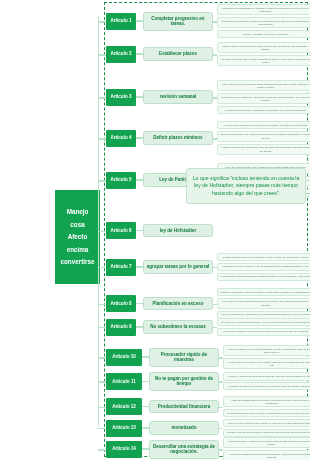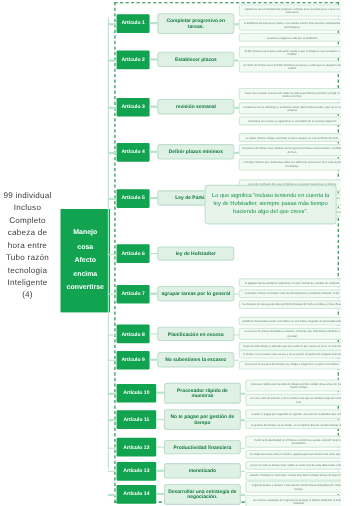--- a/index.html
+++ b/index.html
@@ -166,21 +166,20 @@
     line-height: 7.4px;
     text-align: center;
     padding: 6px 5px;
   }
 </style>
 </head>
 <body>
 
 <div id="canvas">
 
-  <div id="left-label">99 individual Incluso Completo cabeza de hora entre Tubo razón tecnologia Inteligente (4)</div>
 
   <div id="trunk">
     <div class="tl">Manejo</div>
     <div class="tl">cosa</div>
     <div class="tl">Afecto</div>
     <div class="tl">encima</div>
     <div class="tl">convertirse</div>
   </div>
 
   <div id="frame"></div>

